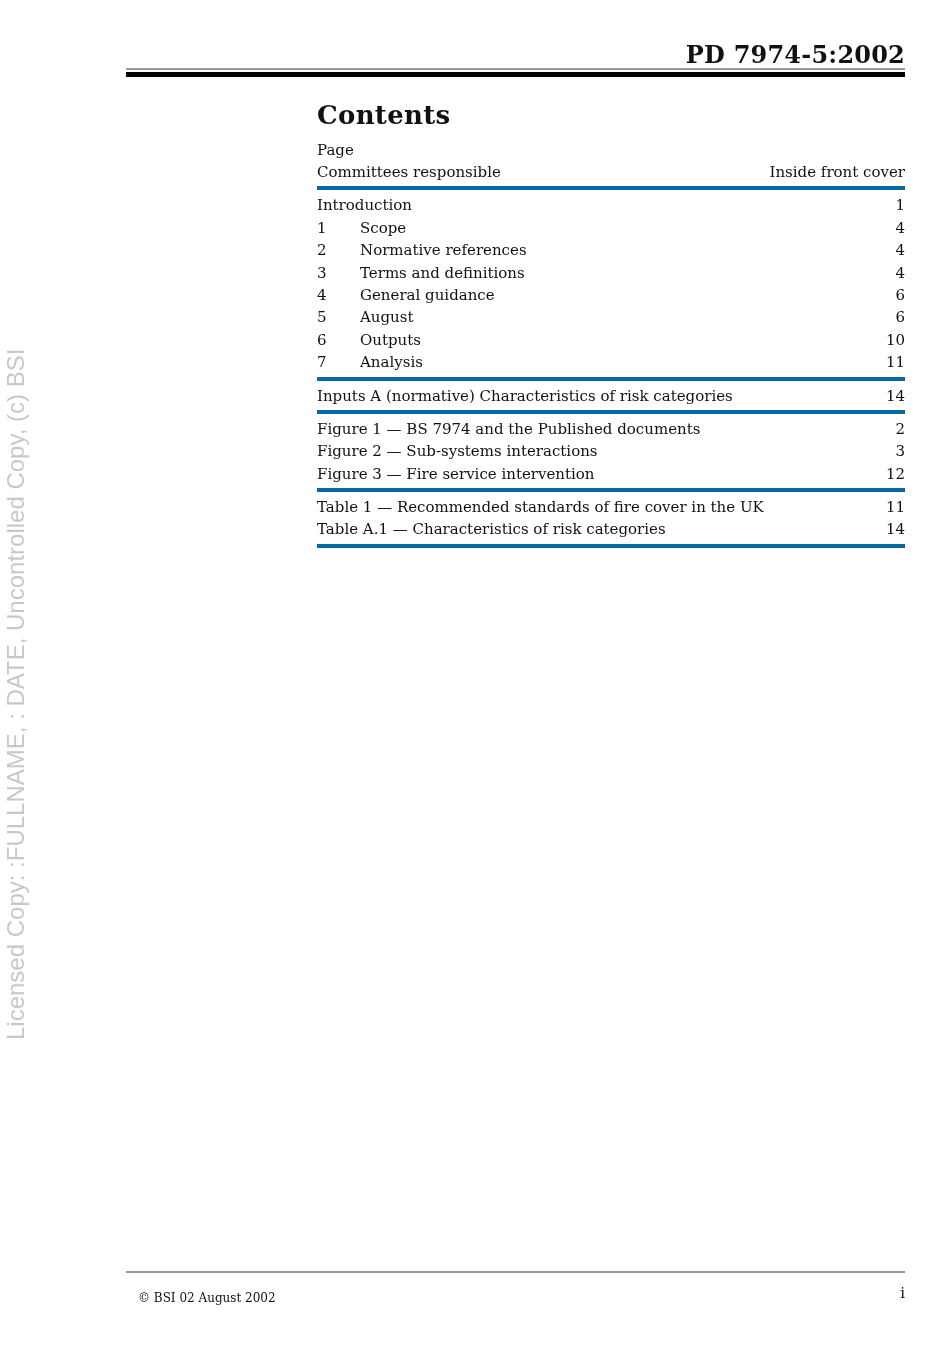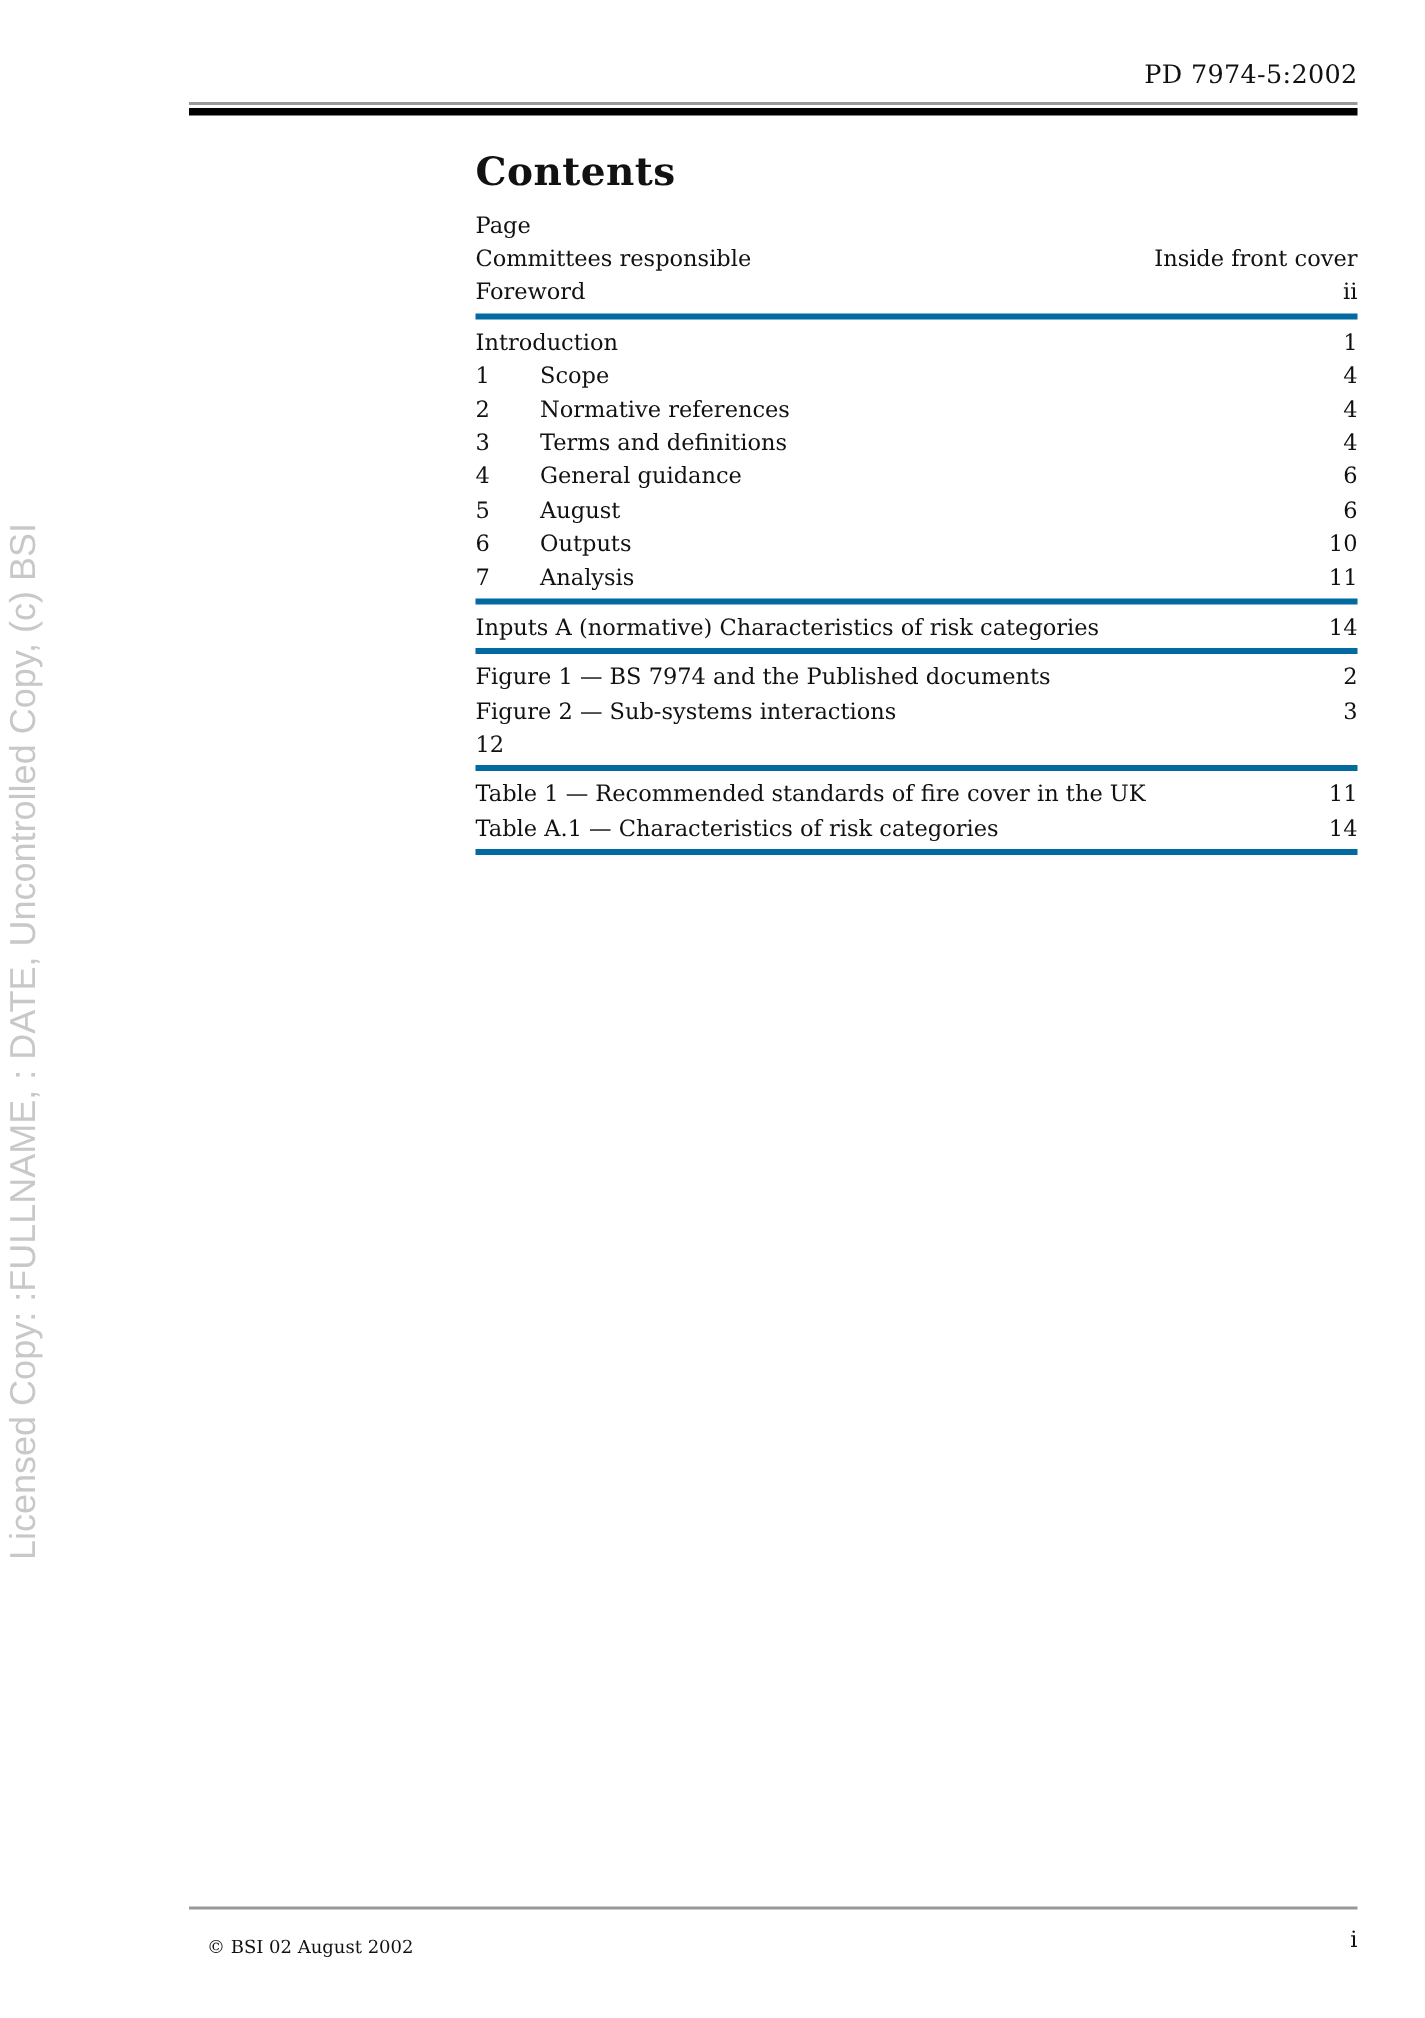--- a/index.html
+++ b/index.html
@@ -1,19 +1,19 @@
 <!DOCTYPE html>
 <html><head>
 <meta charset="utf-8">
 <style>
   html, body { margin:0; padding:0; background:#ffffff; }
   body { width:950px; height:1345px; position:relative; overflow:hidden;
          font-family:"DejaVu Serif", "Liberation Serif", serif; color:#111; }
-  .header-code { position:absolute; right:45px; top:40px; font-weight:normal;
-                 font-size:17px; letter-spacing:0.2px; }
+  .header-code { position:absolute; right:45px; top:40px; font-weight:bold;
+                 font-size:24px; letter-spacing:0.2px; }
   .rule-thin { position:absolute; left:126px; width:779px; top:68px; height:2px; background:#999; }
   .rule-thick { position:absolute; left:126px; width:779px; top:72px; height:5px; background:#000; }
   .watermark { position:absolute; left:2px; top:1040px; transform-origin:0 0; transform:rotate(-90deg);
                font-family:"Liberation Sans", sans-serif; font-size:24px; color:#c8c8c8; white-space:nowrap; width:760px; }
   .toc { position:absolute; left:317px; top:100px; width:588px; }
   .title { font-size:26px; font-weight:bold; margin:0 0 9px 0; letter-spacing:0.3px; }
   .page-head { font-size:15px; height:22px; line-height:22px; }
   .row { display:flex; justify-content:space-between; font-size:15px; height:22.4px; line-height:22.4px; }
   .row .left { display:flex; }
   .row .num { width:43px; }
@@ -34,26 +34,20 @@
 <div class="toc">
   <h1 class="title">Contents</h1>
   <div class="page-head">Page</div>
   <div id="toc-groups">
       <div class="group">
         <div class="row">
           <div class="left">
             <span>Committees responsible</span>
           </div>
           <span>Inside front cover</span>
-        </div>
-        <div class="row">
-          <div class="left">
-            <span>Foreword</span>
-          </div>
-          <span>ii</span>
         </div>
       </div>
       <div class="group">
         <div class="row">
           <div class="left">
             <span>Introduction</span>
           </div>
           <span>1</span>
         </div>
         <div class="row">
@@ -121,20 +115,23 @@
           </div>
           <span>2</span>
         </div>
         <div class="row">
           <div class="left">
             <span>Figure 2 — Sub-systems interactions</span>
           </div>
           <span>3</span>
         </div>
         <div class="row">
+          <div class="left">
+            <span>Figure 3 — Fire service intervention</span>
+          </div>
           <span>12</span>
         </div>
       </div>
       <div class="group">
         <div class="row">
           <div class="left">
             <span>Table 1 — Recommended standards of fire cover in the UK</span>
           </div>
           <span>11</span>
         </div>

